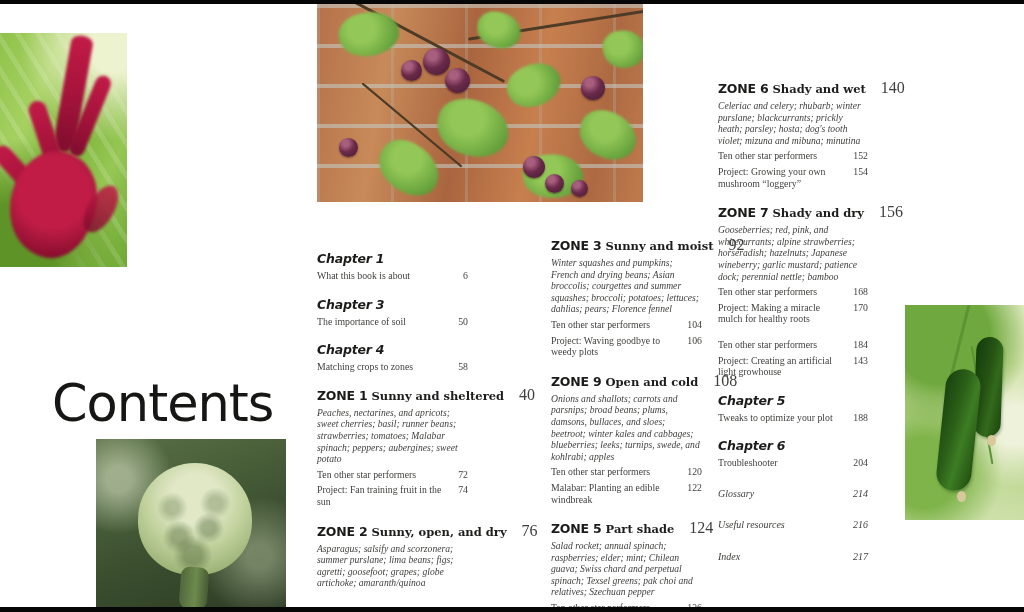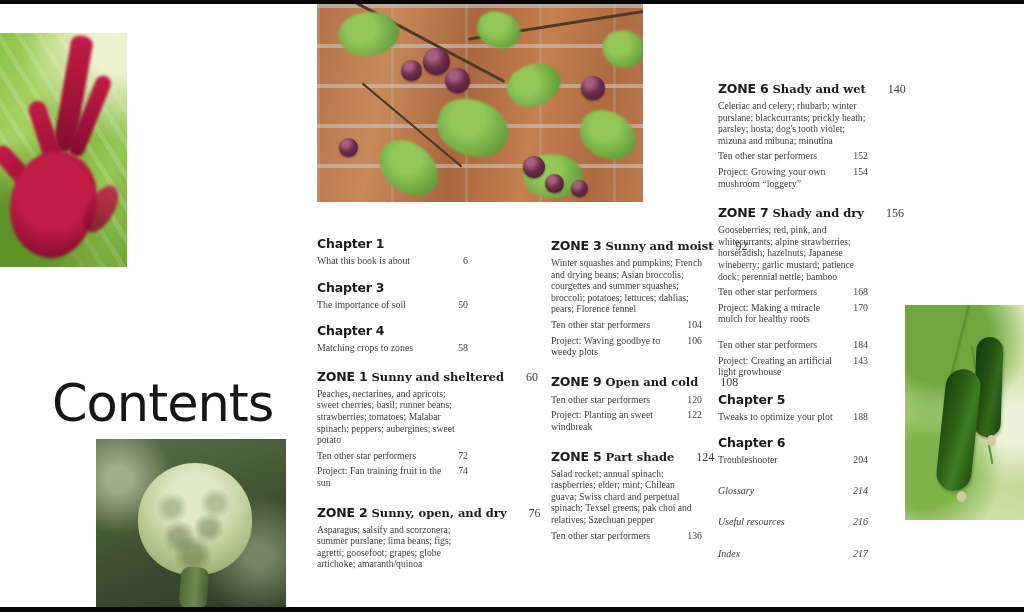--- a/index.html
+++ b/index.html
@@ -96,30 +96,30 @@
     font-family:"DejaVu Sans",sans-serif;font-weight:normal;font-size:51px;
     letter-spacing:-1px;color:#161615;}
 
   
   .toc-col{position:absolute;color:#3e3e3c;}
   #col1{left:317px;top:236px;width:151px;}
   #col2{left:551px;top:236px;width:151px;}
   #col3{left:718px;top:79px;width:150px;}
   .entry{margin-bottom:13px;}
   .entry.zone{margin-bottom:14px;}
-  .chap-label{margin:0 0 3px 0;font-family:"DejaVu Sans",sans-serif;font-weight:bold;
-    font-size:12.5px;color:#1b1b1a;letter-spacing:-0.2px;}
-  .zone-head{display:flex;justify-content:space-between;align-items:baseline;gap:22px;}
+  .chap-label{margin:15px 0 3px 0;font-family:"DejaVu Sans",sans-serif;font-weight:bold;
+    font-size:12.5px;color:#1b1b1a;letter-spacing:-0.2px;font-style:italic;}
+  .zone-head{display:flex;justify-content:space-between;align-items:baseline;gap:15px;}
   .zone-name{white-space:nowrap;}
   .zone-label{font-family:"DejaVu Sans",sans-serif;font-weight:bold;font-size:12.5px;
     color:#1b1b1a;letter-spacing:-0.2px;}
   .zone-title{font-family:"DejaVu Serif",serif;font-weight:bold;font-size:11.5px;
     color:#1d1d1c;margin-left:4px;}
-  .zone-page{font-size:12px;color:#3e3e3c;}
-  .zone-desc{margin:3px 0 1px 0;font-size:9.6px;line-height:11.6px;}
+  .zone-page{font-size:16px;color:#3e3e3c;}
+  .zone-desc{margin:3px 0 1px 0;font-size:9.6px;line-height:11.6px;font-style:italic;}
   .toc-row{display:flex;justify-content:space-between;align-items:flex-start;gap:8px;
     margin-top:4px;font-size:9.8px;line-height:11.6px;}
   .row-text{flex:1;}
   .row-page{white-space:nowrap;}
   .entry.links .toc-row{margin-top:18px;font-size:10px;line-height:13.5px;font-style:italic;}
   .entry.links{margin-top:17px;}
 </style>
 </head>
 <body>
 
@@ -193,21 +193,21 @@
       <div class="entry chapter">
         <h3 class="chap-label">Chapter 4</h3>
         <div class="toc-row">
           <span class="row-text">Matching crops to zones</span>
           <span class="row-page">58</span>
         </div>
       </div>
       <div class="entry zone">
         <div class="zone-head">
           <span class="zone-name"><span class="zone-label">ZONE 1</span><span class="zone-title">Sunny and sheltered</span></span>
-          <span class="zone-page">60</span>
+          <span class="zone-page">40</span>
         </div>
         <p class="zone-desc">Peaches, nectarines, and apricots; sweet cherries; basil; runner beans; strawberries; tomatoes; Malabar spinach; peppers; aubergines; sweet potato</p>
         <div class="toc-row">
           <span class="row-text">Ten other star performers</span>
           <span class="row-page">72</span>
         </div>
         <div class="toc-row">
           <span class="row-text">Project: Fan training fruit in the sun</span>
           <span class="row-page">74</span>
         </div>
@@ -234,26 +234,27 @@
         <div class="toc-row">
           <span class="row-text">Project: Waving goodbye to weedy plots</span>
           <span class="row-page">106</span>
         </div>
       </div>
       <div class="entry zone">
         <div class="zone-head">
           <span class="zone-name"><span class="zone-label">ZONE 9</span><span class="zone-title">Open and cold</span></span>
           <span class="zone-page">108</span>
         </div>
+        <p class="zone-desc">Onions and shallots; carrots and parsnips; broad beans; plums, damsons, bullaces, and sloes; beetroot; winter kales and cabbages; blueberries; leeks; turnips, swede, and kohlrabi; apples</p>
         <div class="toc-row">
           <span class="row-text">Ten other star performers</span>
           <span class="row-page">120</span>
         </div>
         <div class="toc-row">
-          <span class="row-text">Project: Planting an sweet windbreak</span>
+          <span class="row-text">Malabar: Planting an edible windbreak</span>
           <span class="row-page">122</span>
         </div>
       </div>
       <div class="entry zone">
         <div class="zone-head">
           <span class="zone-name"><span class="zone-label">ZONE 5</span><span class="zone-title">Part shade</span></span>
           <span class="zone-page">124</span>
         </div>
         <p class="zone-desc">Salad rocket; annual spinach; raspberries; elder; mint; Chilean guava; Swiss chard and perpetual spinach; Texsel greens; pak choi and relatives; Szechuan pepper</p>
         <div class="toc-row">

